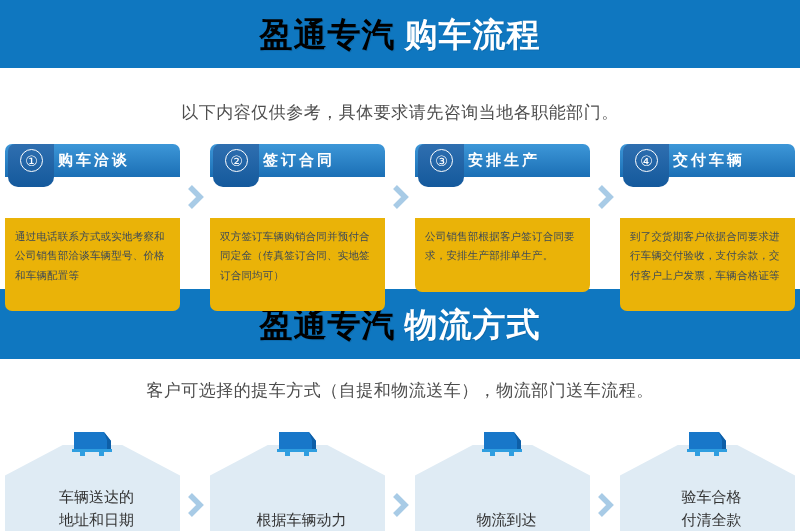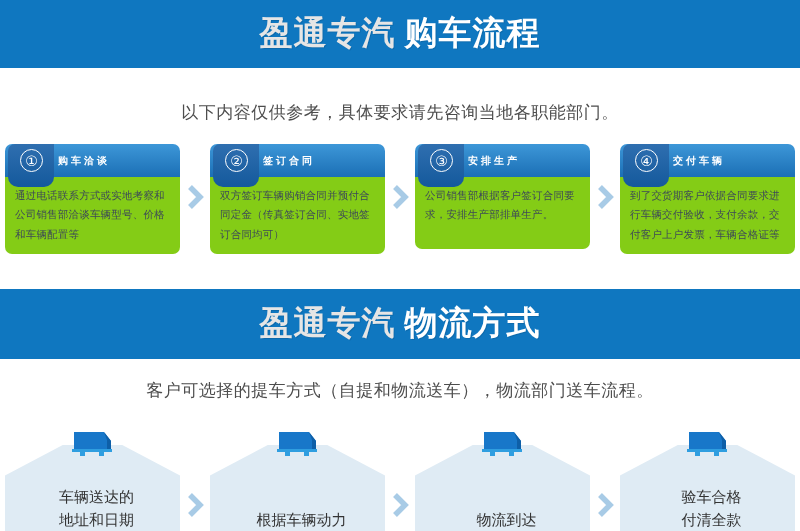--- a/index.html
+++ b/index.html
@@ -31,23 +31,22 @@
   .banner-title {
     font-size: 33px;
     font-weight: bold;
     letter-spacing: 1px;
     white-space: nowrap;
     line-height: 1;
     display: flex;
     align-items: baseline;
   }
   .brand {
-    color: #e5e5e5;
+    color: #000000;
     text-shadow: 1px 1px 0 rgba(0,0,0,0.10);
-    font-family: Liberation Mono, monospace;
   }
   .subj {
     color: #ffffff;
     margin-left: 9px;
     text-shadow: 1px 1px 0 rgba(0,0,0,0.10);
   }
 
   
   .intro {
     width: 800px;
@@ -110,35 +109,36 @@
     display: flex;
     align-items: center;
     justify-content: center;
     box-sizing: border-box;
     flex: none;
   }
   .step-title {
     position: relative;
     z-index: 2;
     color: #ffffff;
-    font-size: 10px;
+    font-size: 15px;
     font-weight: bold;
     letter-spacing: 3px;
     margin-left: 15px;
   }
   .step-body {
-    background: #84cc16;
+    background: #eab308;
     min-height: 72px;
-    padding: 9px 10px 10px 10px;
+    padding: 9px 10px 26px 10px;
     box-sizing: border-box;
     color: #3e4a57;
     font-size: 10.5px;
     line-height: 1.85;
     border-radius: 0 0 7px 7px;
     letter-spacing: 0.2px;
+    margin-top: 41px;
   }
   .chev {
     width: 30px;
     display: flex;
     align-items: center;
     justify-content: center;
     padding-top: 40px;
     flex: none;
   }
   .chev svg { display: block; }

